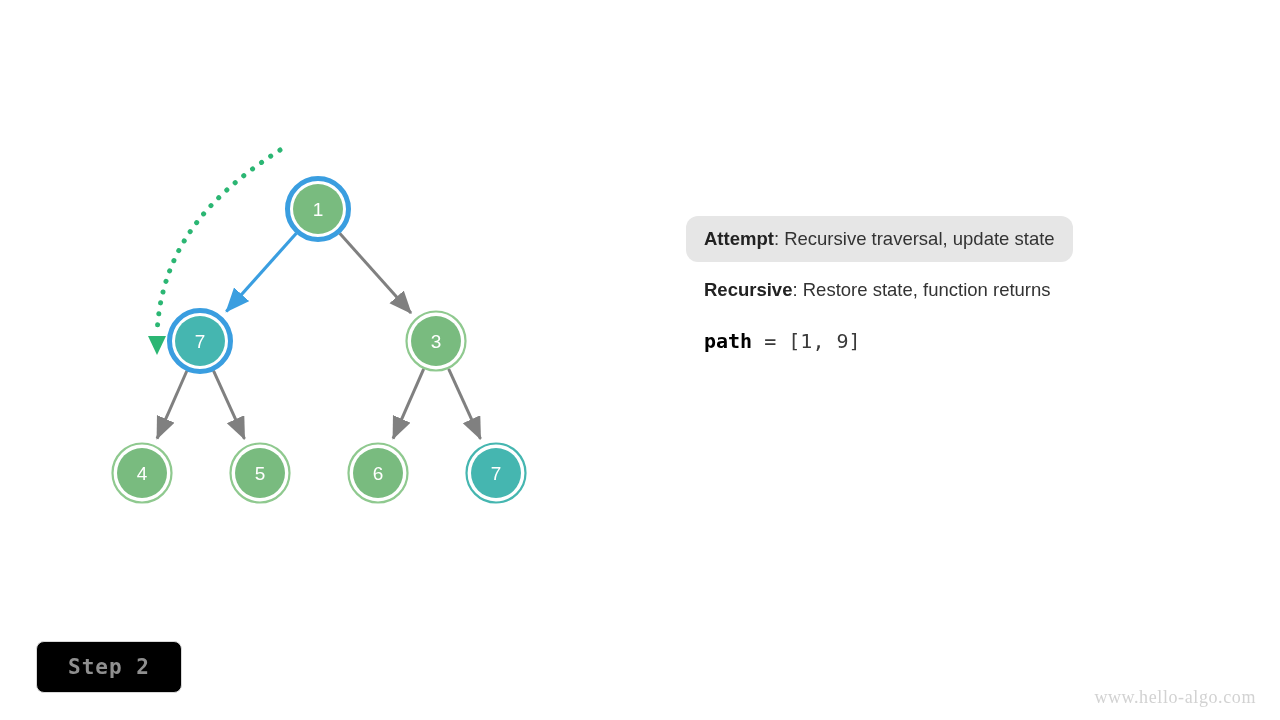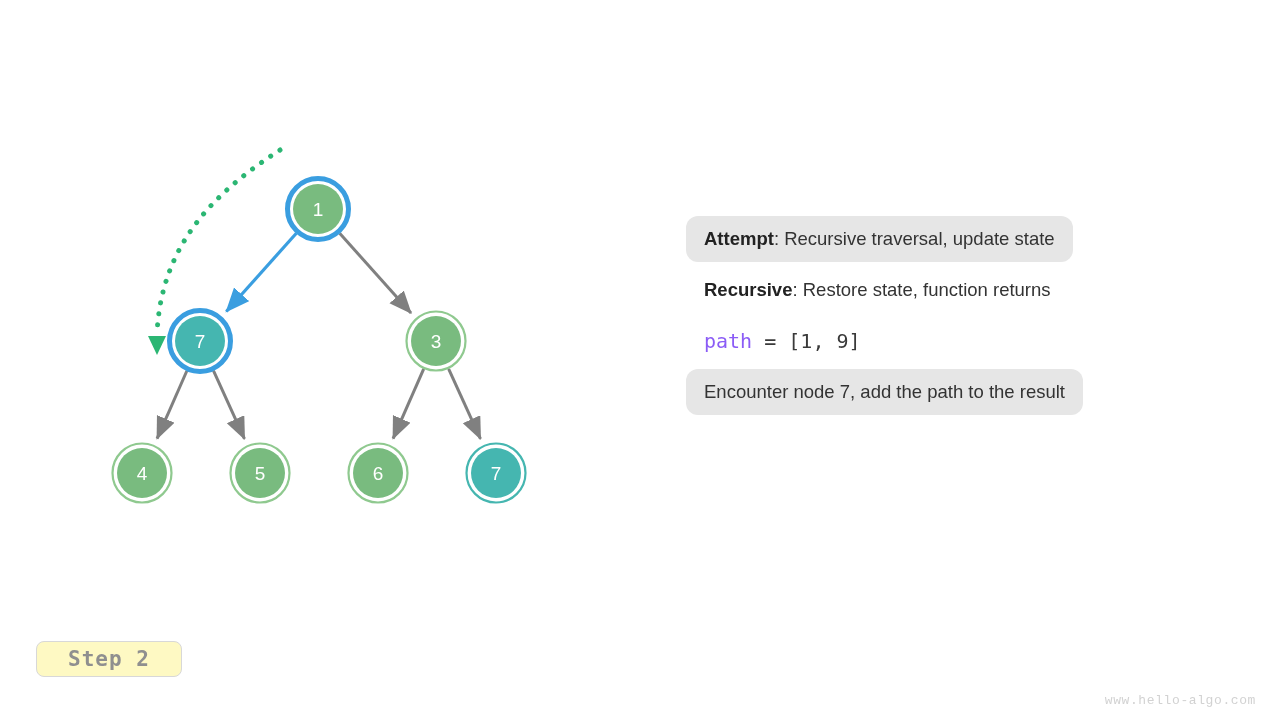--- a/index.html
+++ b/index.html
@@ -70,51 +70,51 @@
     white-space: pre;
   }
   .prose b { font-weight: bold; color: #222222; }
 
   .code {
     font-family: "DejaVu Sans Mono", monospace;
     font-size: 20px;
     color: #3a3a3a;
     white-space: pre;
   }
-  .code .kw-path { color: #8b5cf6; font-weight: normal; }
+  .code .kw-path { color: #000000; font-weight: bold; }
   .code .kw-res  { color: #2e9e96; font-weight: bold; }
 
   
   #step-badge {
     position: absolute;
     left: 36px;
     top: 641px;
     width: 146px;
-    height: 36px;
+    height: 52px;
     box-sizing: border-box;
     border: 1px solid #d8d8d8;
     border-radius: 8px;
-    background: #fef9c3;
+    background: #000000;
     display: flex;
     align-items: center;
     justify-content: center;
     font-family: "DejaVu Sans Mono", monospace;
     font-size: 21px;
     letter-spacing: 1px;
     color: #8f8f8f;
     font-weight: bold;
   }
 
   
   #watermark {
     position: absolute;
     right: 24px;
     bottom: 12px;
-    font-family: Liberation Mono, monospace;
-    font-size: 13px;
+    font-family: Liberation Serif, serif;
+    font-size: 18px;
     color: #d2d2d2;
     letter-spacing: 0.6px;
   }
 </style>
 </head>
 <body>
 
 <div id="stage">
 
   <svg id="tree-svg" viewBox="0 0 640 600" xmlns="http://www.w3.org/2000/svg">
@@ -189,25 +189,20 @@
       <div class="row">
         <div class="plain">
           <span class="prose"><b>Recursive</b><span>: Restore state, function returns</span></span>
         </div>
       </div>
       <div class="row">
         <div class="plain">
           <span class="code"><span class="kw-path">path</span><span> = [1, 9]</span></span>
         </div>
       </div>
-      <div class="row">
-        <div class="chip">
-          <span class="prose"><span>Encounter node 7, add the path to the result</span></span>
-        </div>
-      </div>
     </div>
 
   <div id="step-badge">
     <span>Step 2</span>
   </div>
 
   <div id="watermark">
     <span>www.hello-algo.com</span>
   </div>
 

